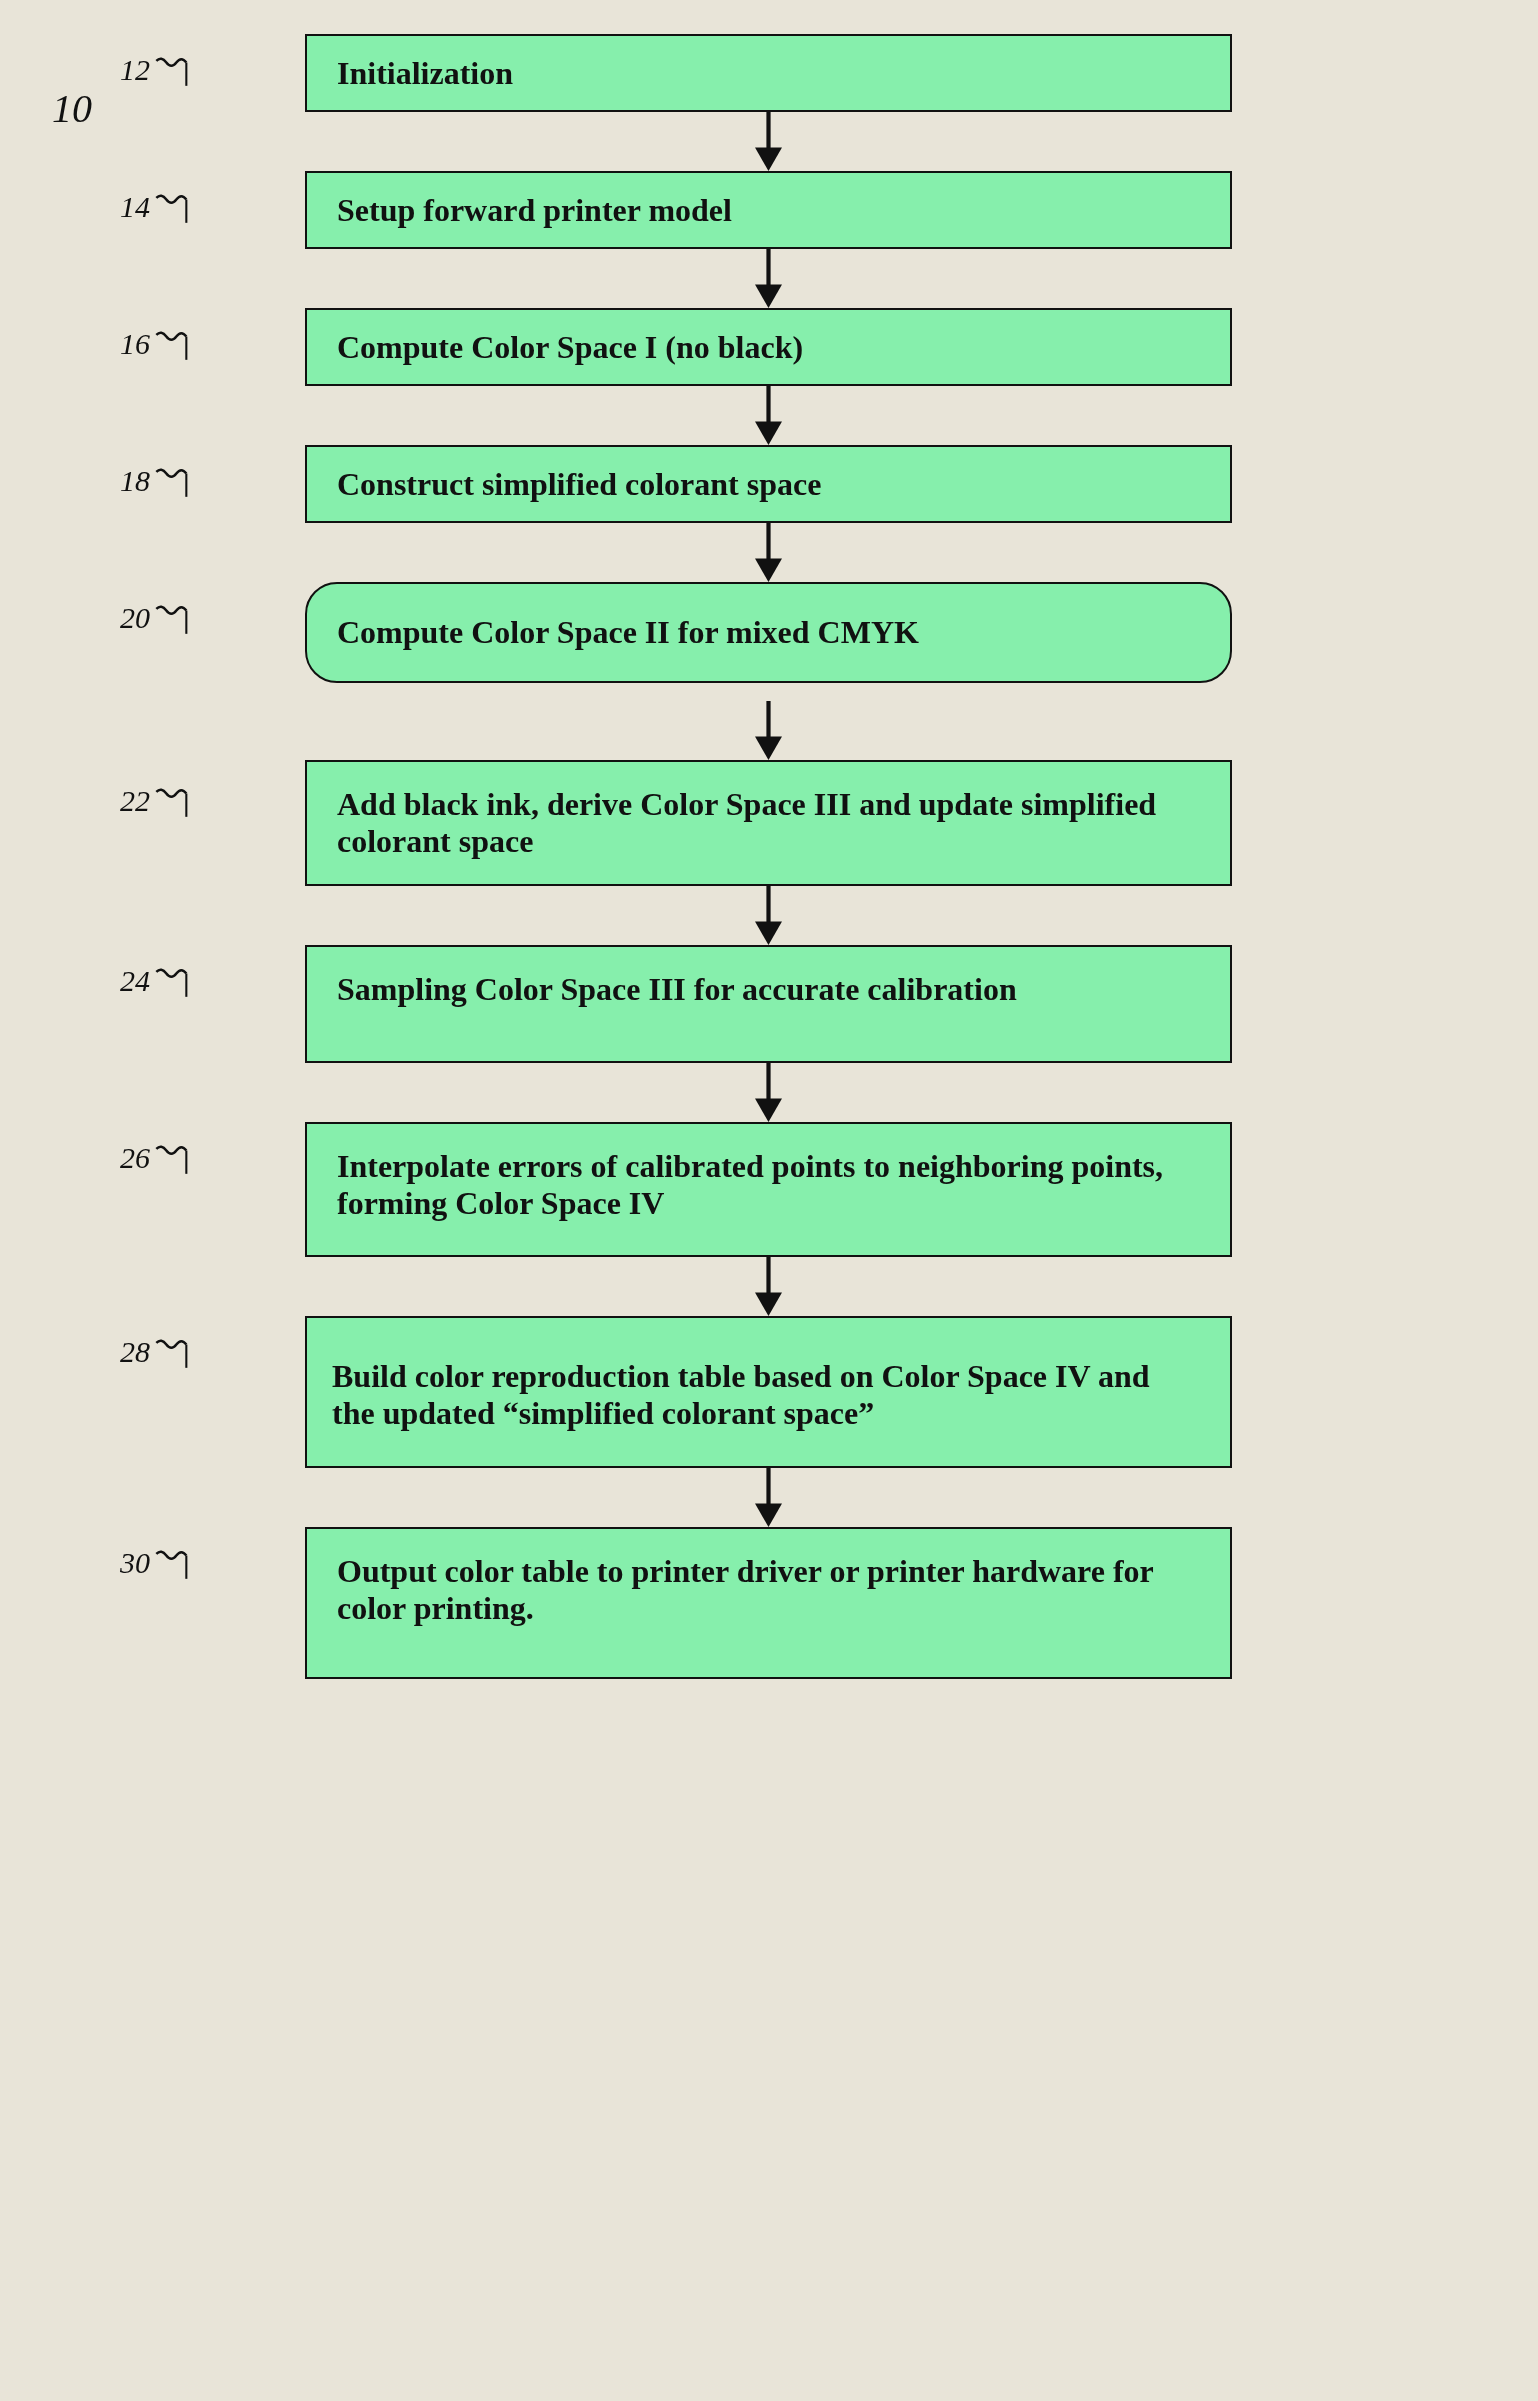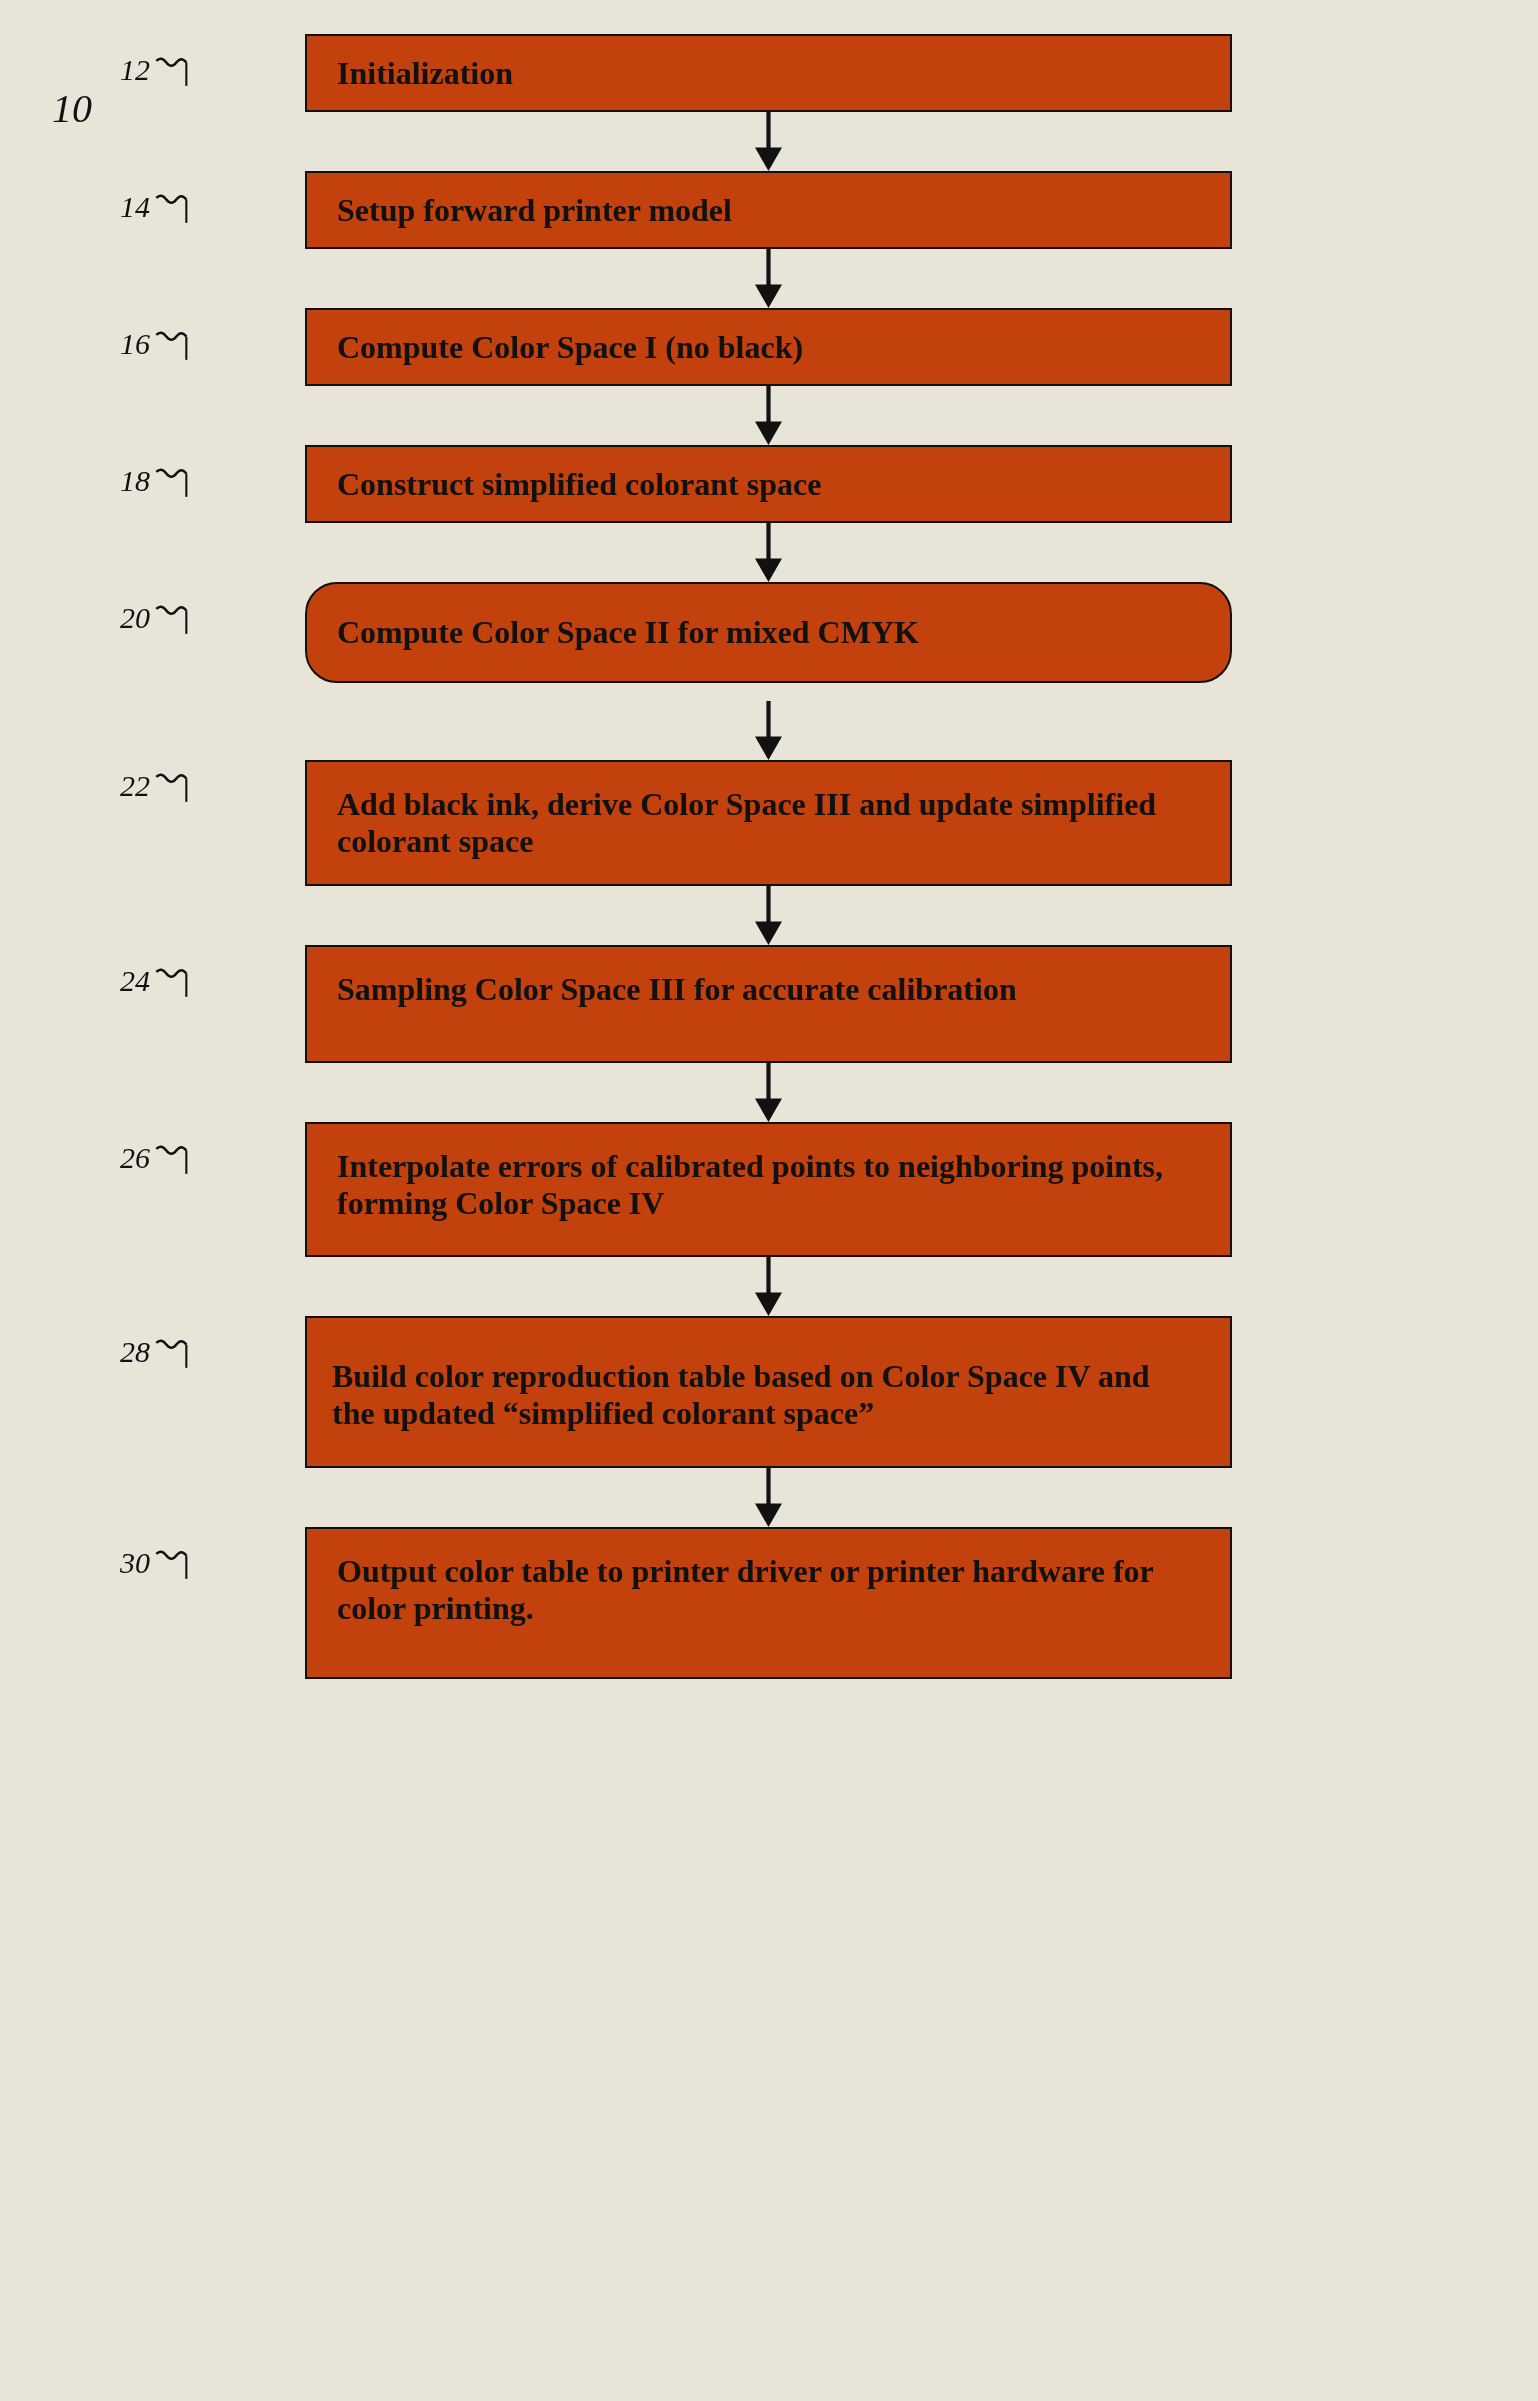--- a/index.html
+++ b/index.html
@@ -30,21 +30,21 @@
       font-style: italic;
       color: #111;
       font-family: 'Times New Roman', Times, serif;
       white-space: nowrap;
       display: flex;
       align-items: center;
       gap: 3.4px;
     }
     .box {
       border: 2.5px solid #111;
-      background: #c2410c;
+      background: #86efac;
       padding: 18.5px 30px;
       font-size: 32px;
       font-weight: bold;
       color: #111;
       width: 927px;
       min-height: 76px;
       display: flex;
       align-items: center;
       position: relative;
       z-index: 2;
@@ -172,21 +172,21 @@
     </div>
 
     <div class="arrow-down">
       <svg viewBox="0 0 60 70" xmlns="http://www.w3.org/2000/svg">
         <line x1="30" y1="0" x2="30" y2="45" stroke="#111" stroke-width="5"></line>
         <polygon points="30,70 14,42 46,42" fill="#111"></polygon>
       </svg>
     </div>
 
     <div style="position:relative; margin-bottom:0;">
-      <div class="label-area" style="top:5px;">
+      <div class="label-area" style="top:20px;">
         <span>22</span>
         <svg width="40" height="37" viewBox="0 0 48 44" style="margin-top:5px;">
           <path d="M4,8 Q10,2 16,10 Q22,18 28,10 Q34,2 40,10" stroke="#111" stroke-width="3" fill="none"></path>
           <line x1="40" y1="10" x2="40" y2="38" stroke="#111" stroke-width="2.5"></line>
         </svg>
       </div>
       <div class="box" style="min-height:126px; align-items:flex-start; padding-top:23.6px;">
         <span>Add black ink, derive Color Space III and update simplified colorant space</span>
       </div>
     </div>

